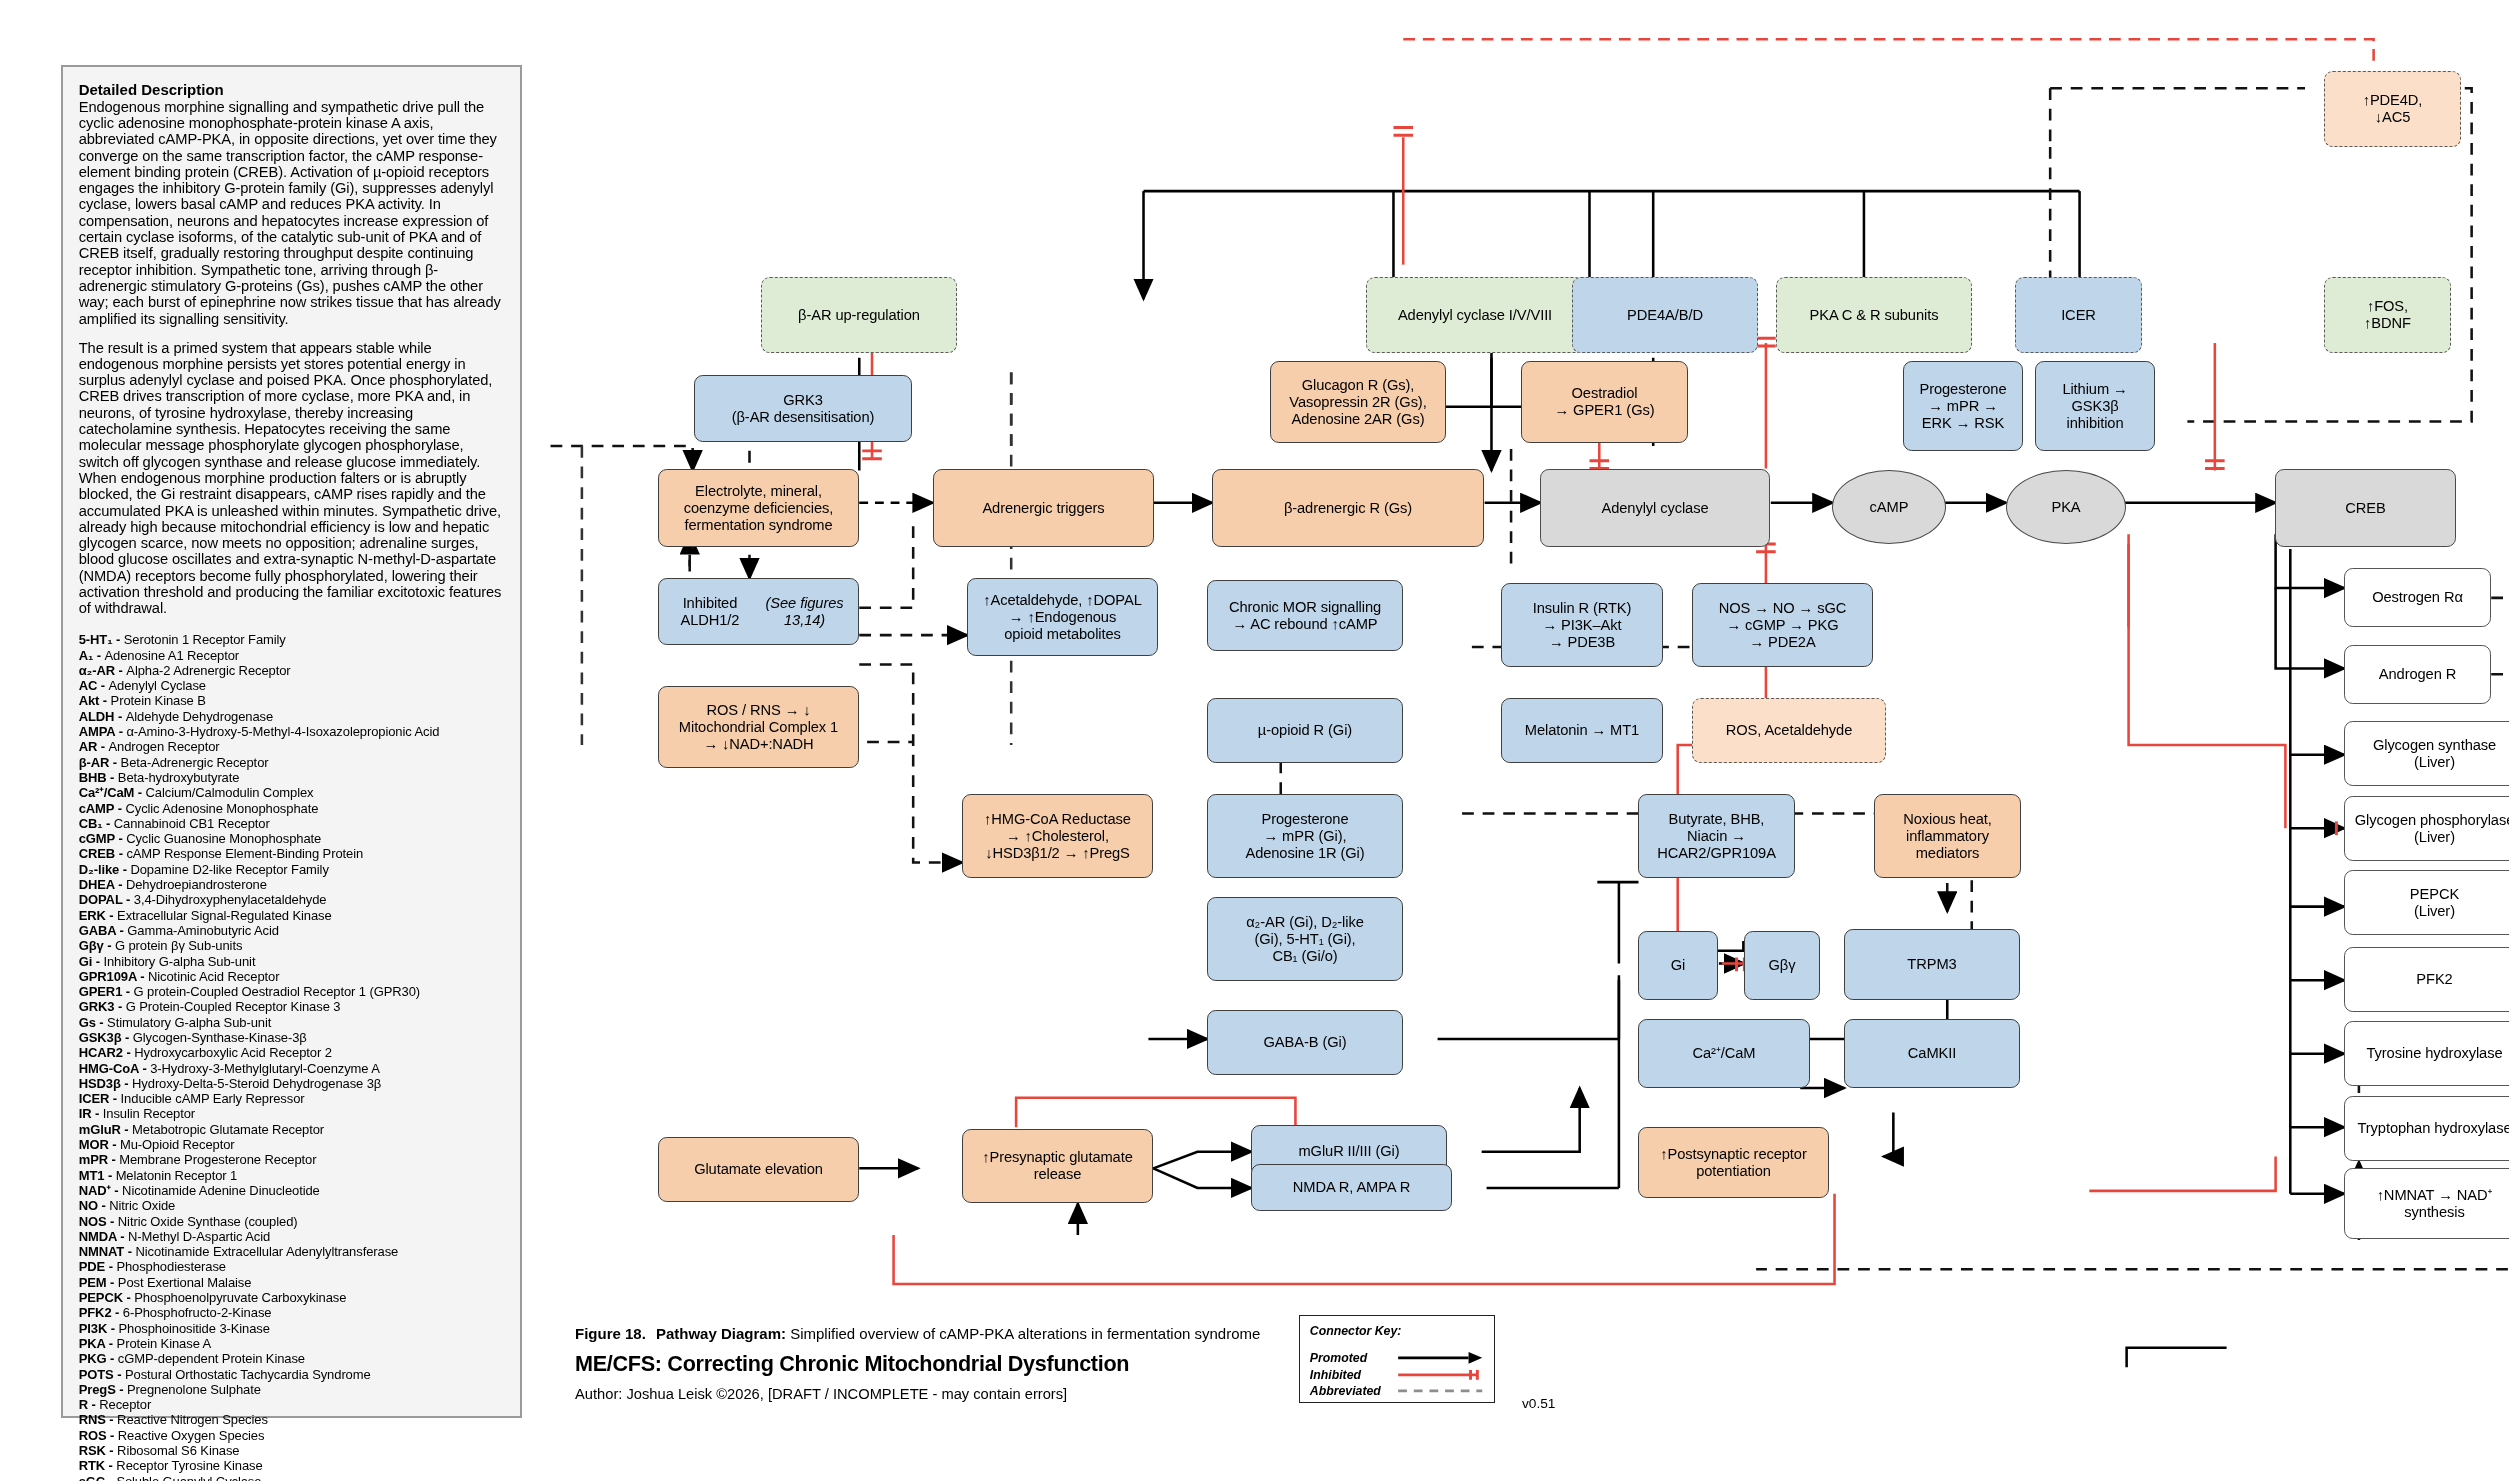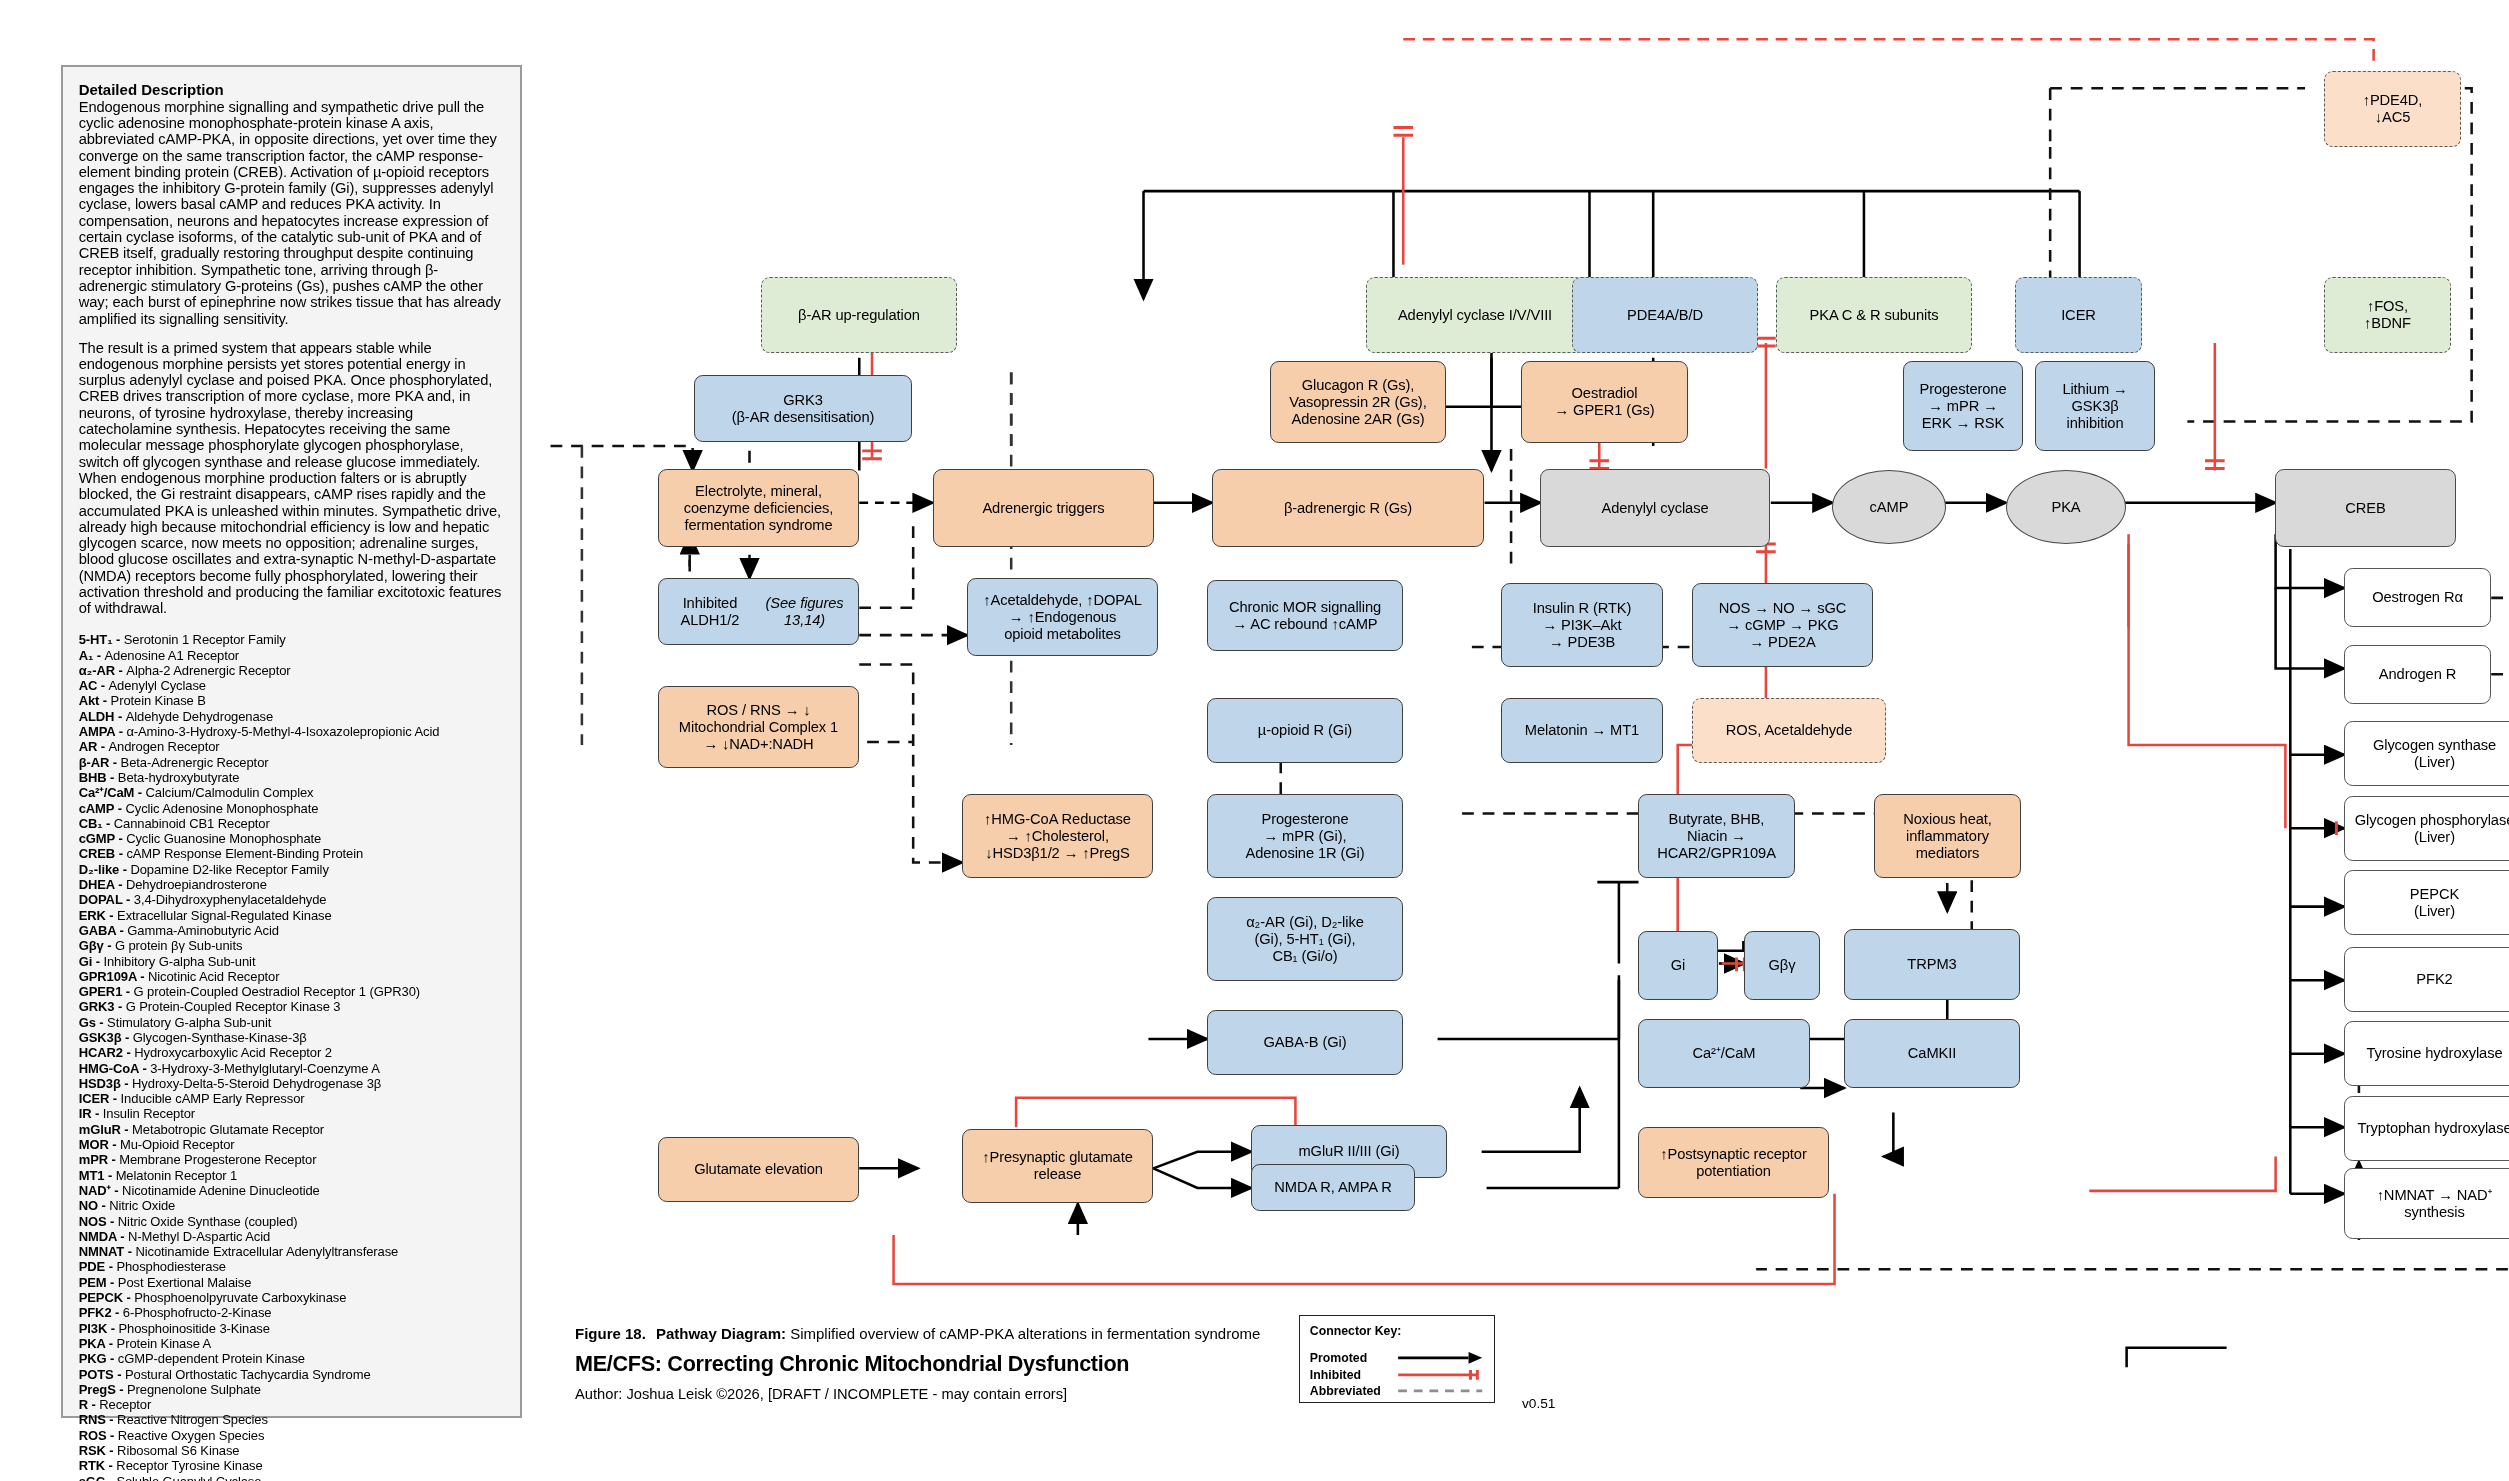--- a/index.html
+++ b/index.html
@@ -34,21 +34,21 @@
 
   
   #caption{position:absolute;left:567px;top:1325px;width:961px;margin-left:8px;}
   .cap1{font-size:15px;}
   .cap1 b{font-weight:bold;}
   .cap2{font-size:21.6px;font-weight:bold;margin-top:8.8px;letter-spacing:-0.3px;}
   .cap3{font-size:14.7px;margin-top:8.8px;}
   #vnum{position:absolute;left:1522px;top:1396px;font-size:13.7px;}
 
   #legend{position:absolute;left:1299px;top:1315px;width:196px;height:88px;
-    border:1.6px solid #222;background:#fff;padding:7.8px 9.8px;box-sizing:border-box;}
+    border:1.6px solid #222;background:#fff;padding:7.8px 9.8px;box-sizing:border-box;font-style:italic;}
   #legend .lt{font-size:12.3px;font-weight:bold;margin-bottom:11.8px;}
   .lrow{display:flex;align-items:center;height:16.7px;}
   .lrow span{font-size:12.3px;font-weight:bold;width:86px;}
   .lline{flex:1;height:13.7px;}
 </style>
 </head>
 <body>
 
 <div id="root">
 
@@ -345,21 +345,21 @@
 
     <div class="node blue" style="left:686px;top:1010px;width:196px;height:65px">GABA-B (Gi)</div>
     <div class="node blue" style="left:1117px;top:1019px;width:172px;height:69px">Ca²⁺/CaM</div>
     <div class="node blue" style="left:1323px;top:1019px;width:176px;height:69px">CaMKII</div>
     <div class="node plain" style="left:1823px;top:1021px;width:181px;height:65px">Tyrosine hydroxylase</div>
 
     <div class="node orange" style="left:137px;top:1137px;width:201px;height:65px">Glutamate elevation</div>
     <div class="node orange" style="left:441px;top:1129px;width:191px;height:74px;white-space:pre-line">↑Presynaptic glutamate
 release</div>
     <div class="node blue" style="left:730px;top:1125px;width:196px;height:53px">mGluR II/III (Gi)</div>
-    <div class="node blue" style="left:730px;top:1164px;width:164px;height:47px">NMDA R, AMPA R</div>
+    <div class="node blue" style="left:730px;top:1164px;width:201px;height:47px">NMDA R, AMPA R</div>
     <div class="node orange" style="left:1117px;top:1127px;width:191px;height:71px;white-space:pre-line">↑Postsynaptic receptor
 potentiation</div>
     <div class="node plain" style="left:1823px;top:1096px;width:181px;height:65px">Tryptophan hydroxylase</div>
     <div class="node plain" style="left:1823px;top:1168px;width:181px;height:71px;white-space:pre-line">↑NMNAT → NAD⁺
 synthesis</div>
 
   </div>
 
   <div id="caption">
     <div class="cap1">

